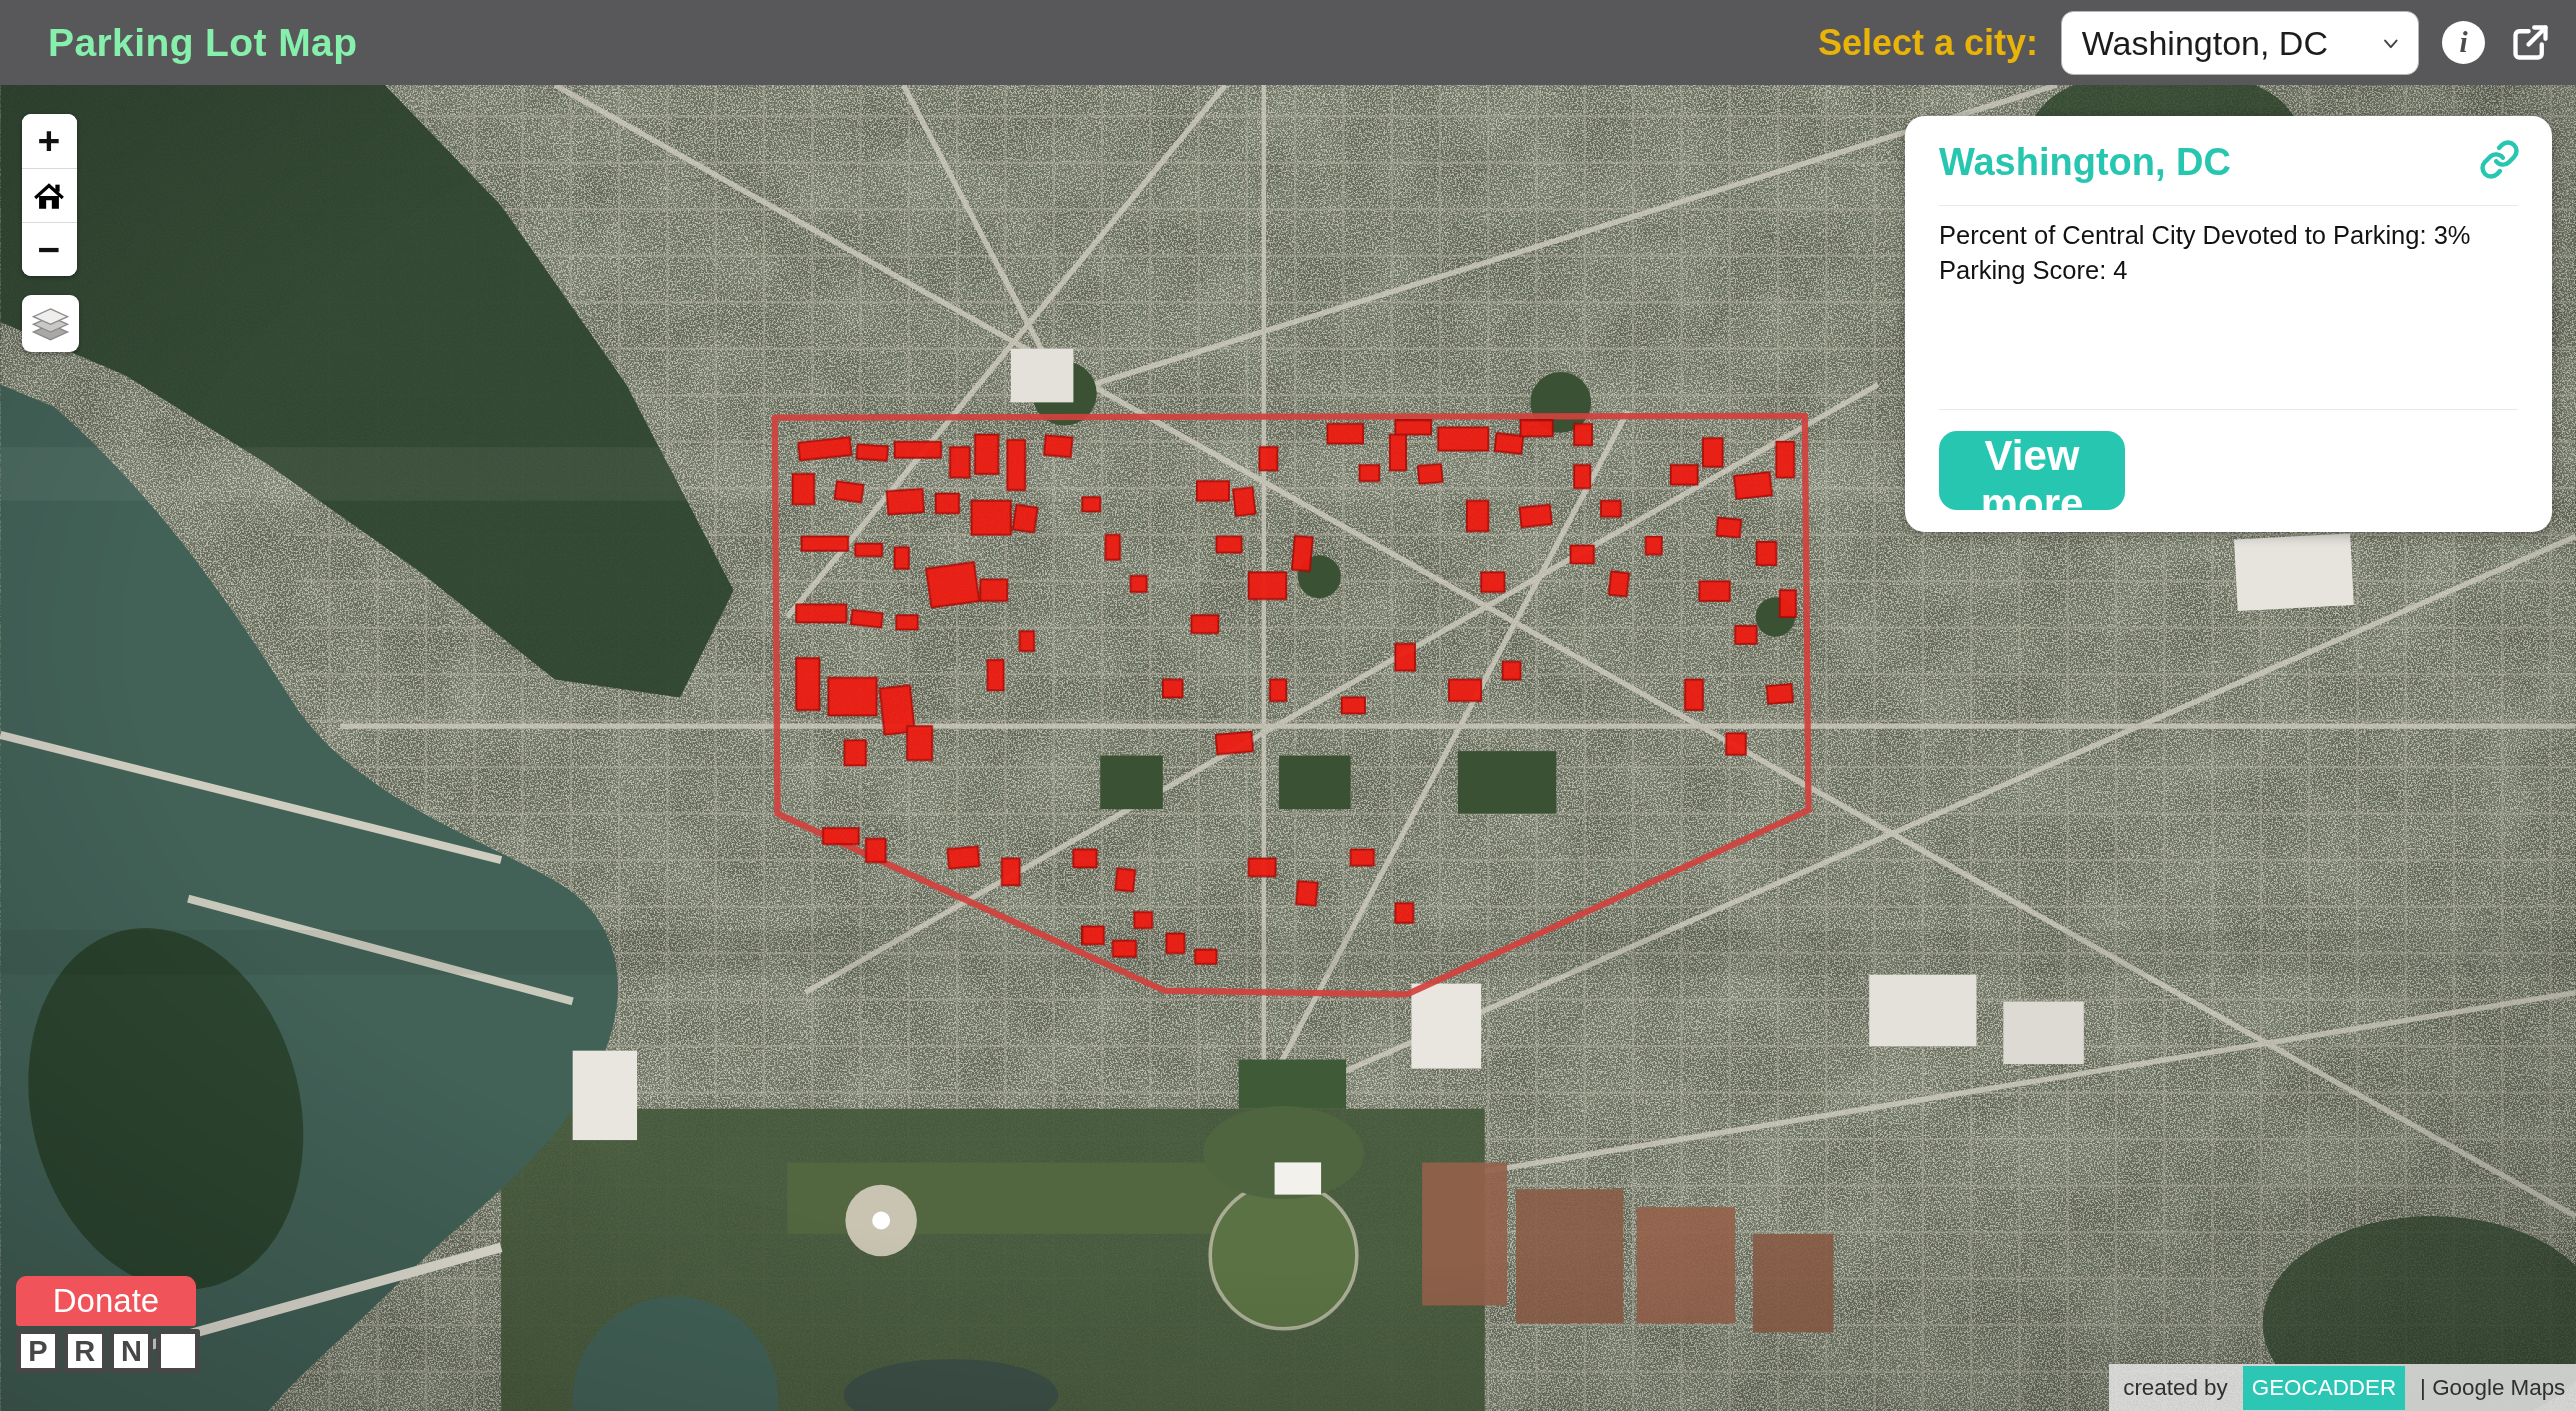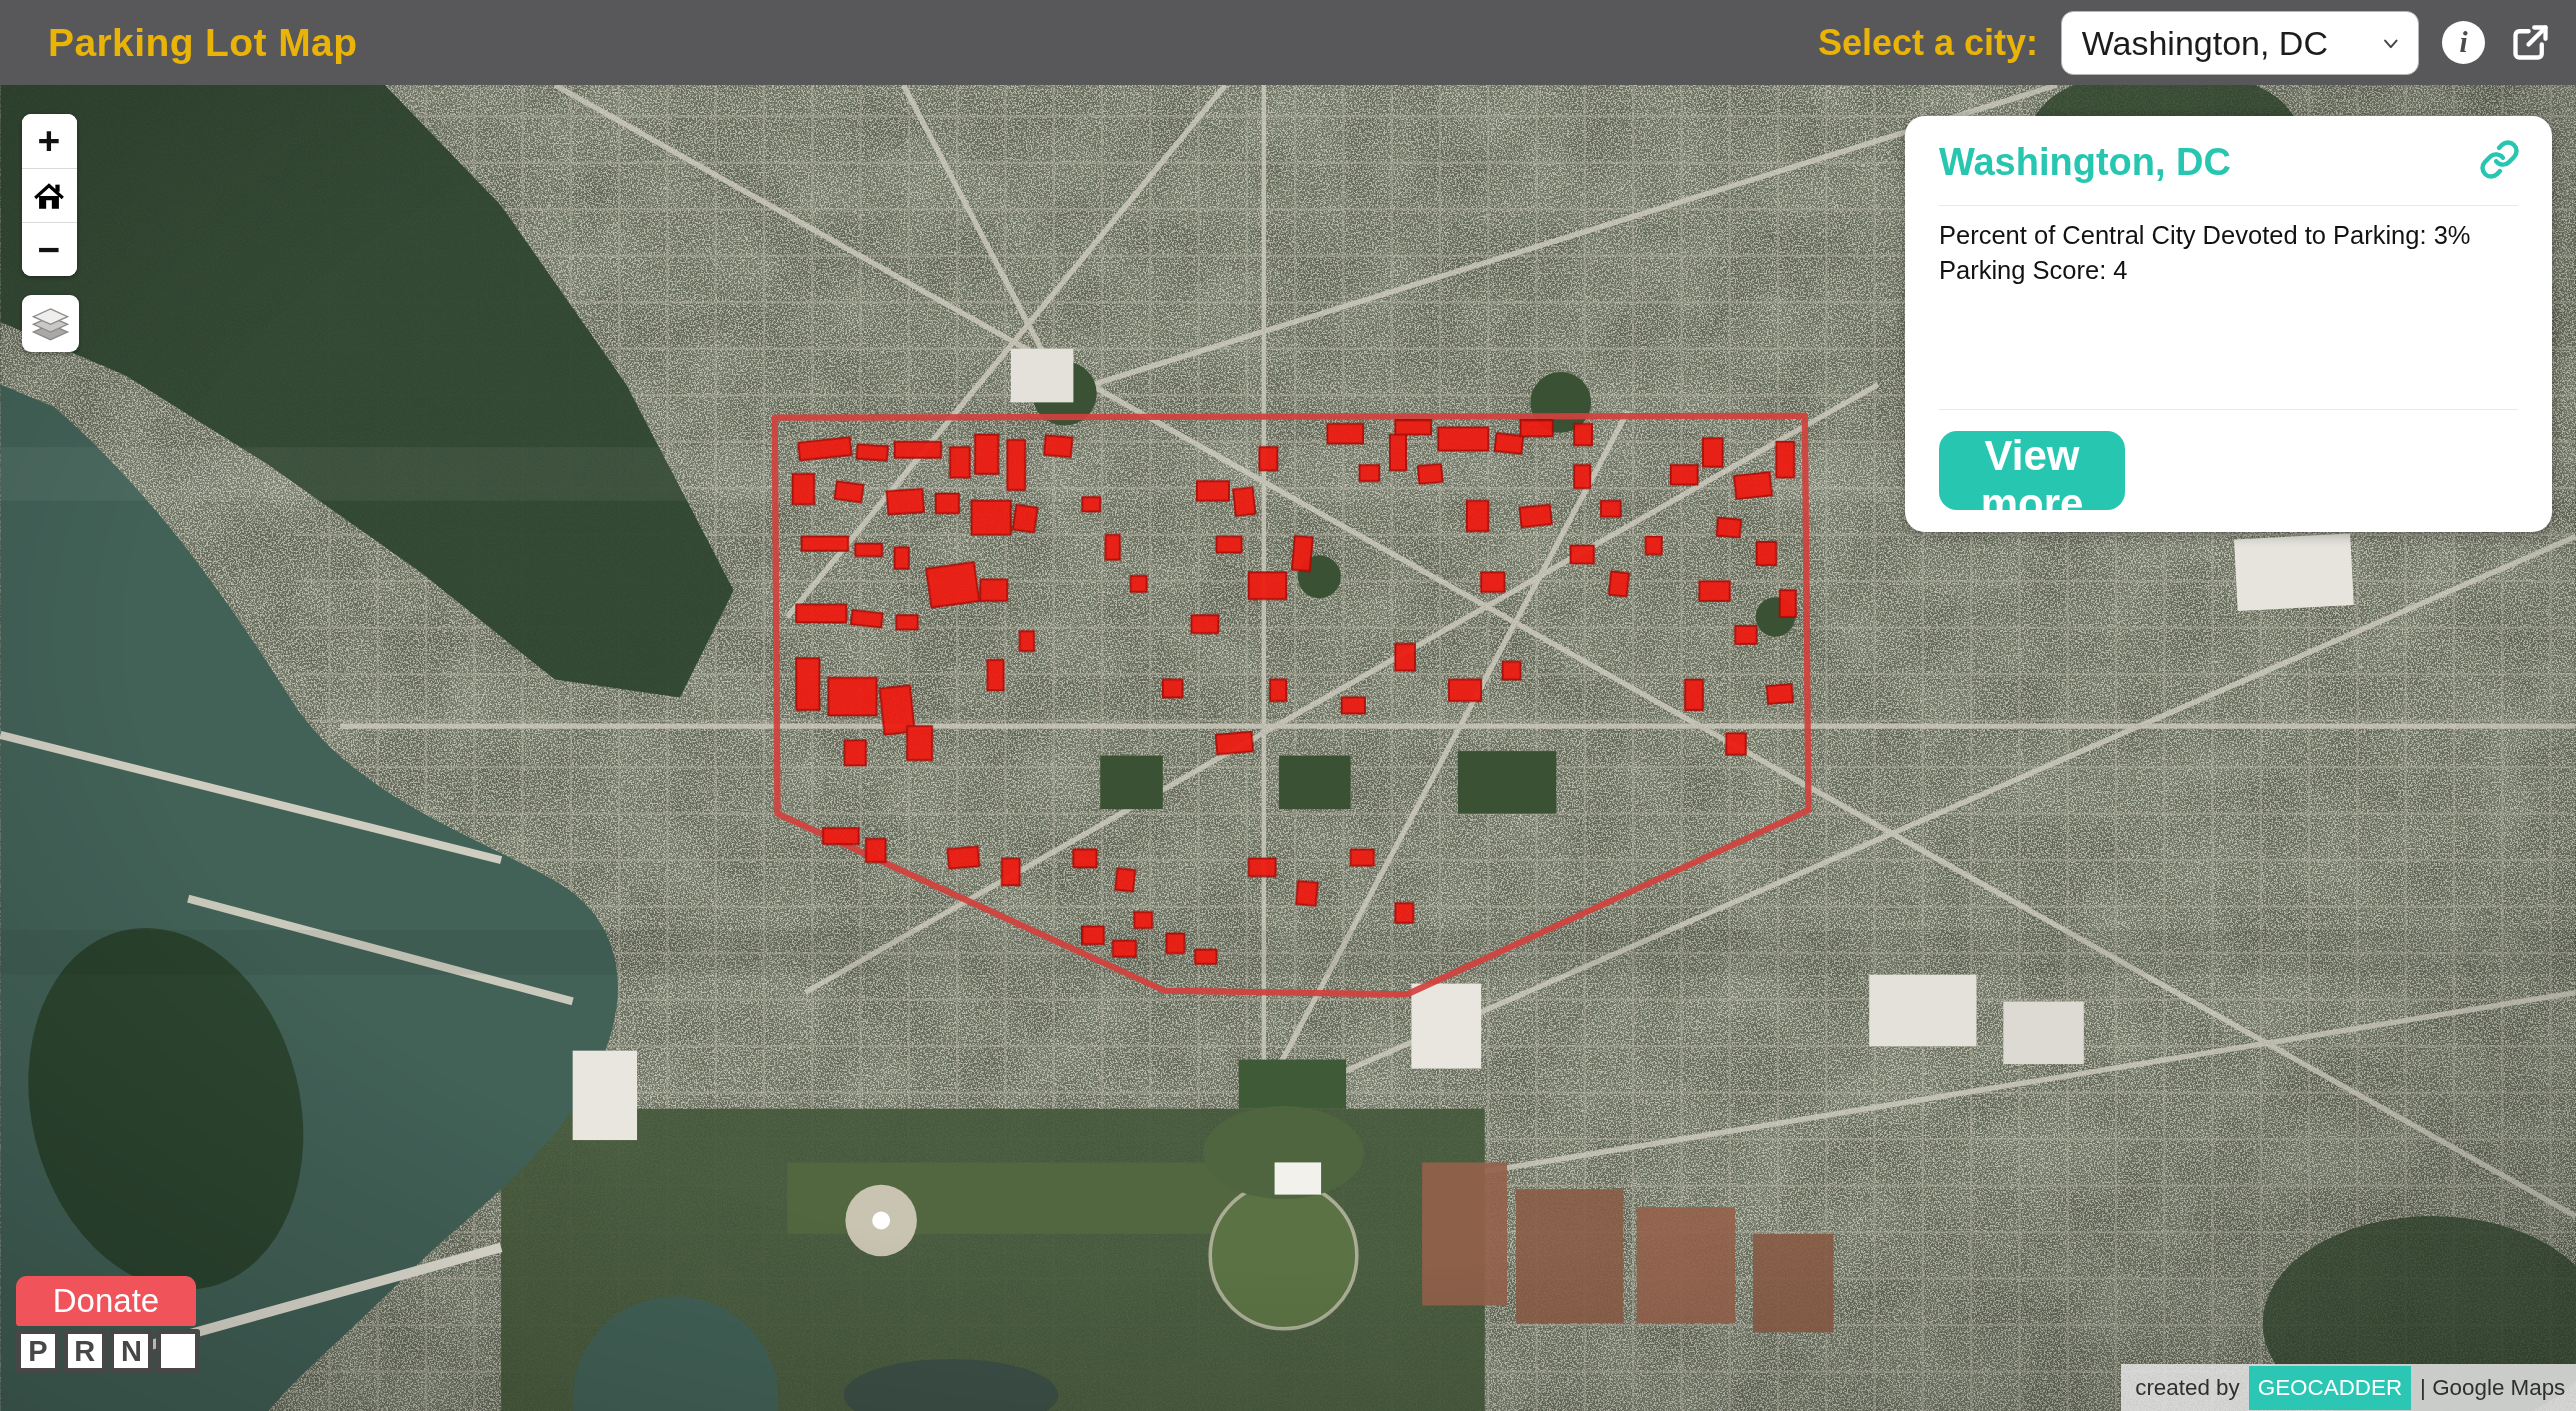--- a/index.html
+++ b/index.html
@@ -1,21 +1,21 @@
 <!DOCTYPE html>
 <html style="font-size:14.3px"><head>
 <meta charset="utf-8">
 <style>
   html,body{margin:0;padding:0;background:#222;}
   #app{position:relative;width:2576px;height:1411px;overflow:hidden;
        font-family:"Liberation Sans",sans-serif;cursor:default;}
   
   #topbar{position:absolute;left:0;top:0;width:2576px;height:85px;background:#58585a;
           display:flex;align-items:center;z-index:30;box-sizing:border-box;padding:0 23px;}
-  #topbar .title{color:#eab308;font-size:39px;font-weight:bold;letter-spacing:0.4px;margin-left:25px;}
+  #topbar .title{color:#86efac;font-size:39px;font-weight:bold;letter-spacing:0.4px;margin-left:25px;}
   #topbar .right{margin-left:auto;display:flex;align-items:center;gap:23px;}
   #topbar .select-label{color:#eab308;font-size:36px;font-weight:bold;}
   .select-wrap{position:relative;width:358px;height:64px;}
   .select-wrap select{appearance:none;-webkit-appearance:none;width:100%;height:100%;
       border:1.8px solid #b5b5b5;border-radius:12.5px;background:#fff;color:#1c1c1c;
       font-family:"Liberation Sans",sans-serif;font-size:34px;padding:0 54px 0 19.7px;outline:none;}
   .select-wrap .chev{position:absolute;right:18px;top:23px;width:19.7px;height:19.7px;pointer-events:none;}
   .icon-btn{background:none;border:none;padding:0;display:flex;align-items:center;justify-content:center;cursor:pointer;}
   .info-circle{width:43px;height:43px;border-radius:50%;background:#fff;color:#4b4b4d;
       display:flex;align-items:center;justify-content:center;
@@ -46,21 +46,21 @@
         font-family:"Liberation Sans",sans-serif;}
   
   #donate{position:absolute;left:16px;top:1276px;width:180px;height:50px;background:#f0545a;
         border:none;border-radius:10.7px 10.7px 3.6px 3.6px;color:#fff;font-size:33px;font-weight:normal;
         font-family:"Liberation Sans",sans-serif;z-index:20;}
   #prn{position:absolute;left:16px;top:1329px;display:flex;gap:2.7px;z-index:20;}
   #prn .tile{width:34px;height:34px;background:#fff;border:5.4px solid #474747;border-radius:2.7px;
         display:flex;align-items:center;justify-content:center;font-size:29px;font-weight:bold;color:#474747;}
   
   #attrib{position:absolute;right:0;bottom:0;height:47px;background:rgba(228,228,228,.85);
-        display:flex;align-items:center;gap:9px;padding:0 10.7px 0 14.3px;z-index:20;
+        display:flex;align-items:center;gap:15px;padding:0 10.7px 0 14.3px;z-index:20;
         font-size:22.4px;color:#2f2f2f;}
   #attrib .badge{background:#2cc7b4;color:#fff;padding:9px 9px;}
 </style>
 </head>
 <body>
 
 <div id="app">
 
   <svg id="map-svg" width="2576" height="1411" viewBox="0 0 2880 1578">
     <defs>

